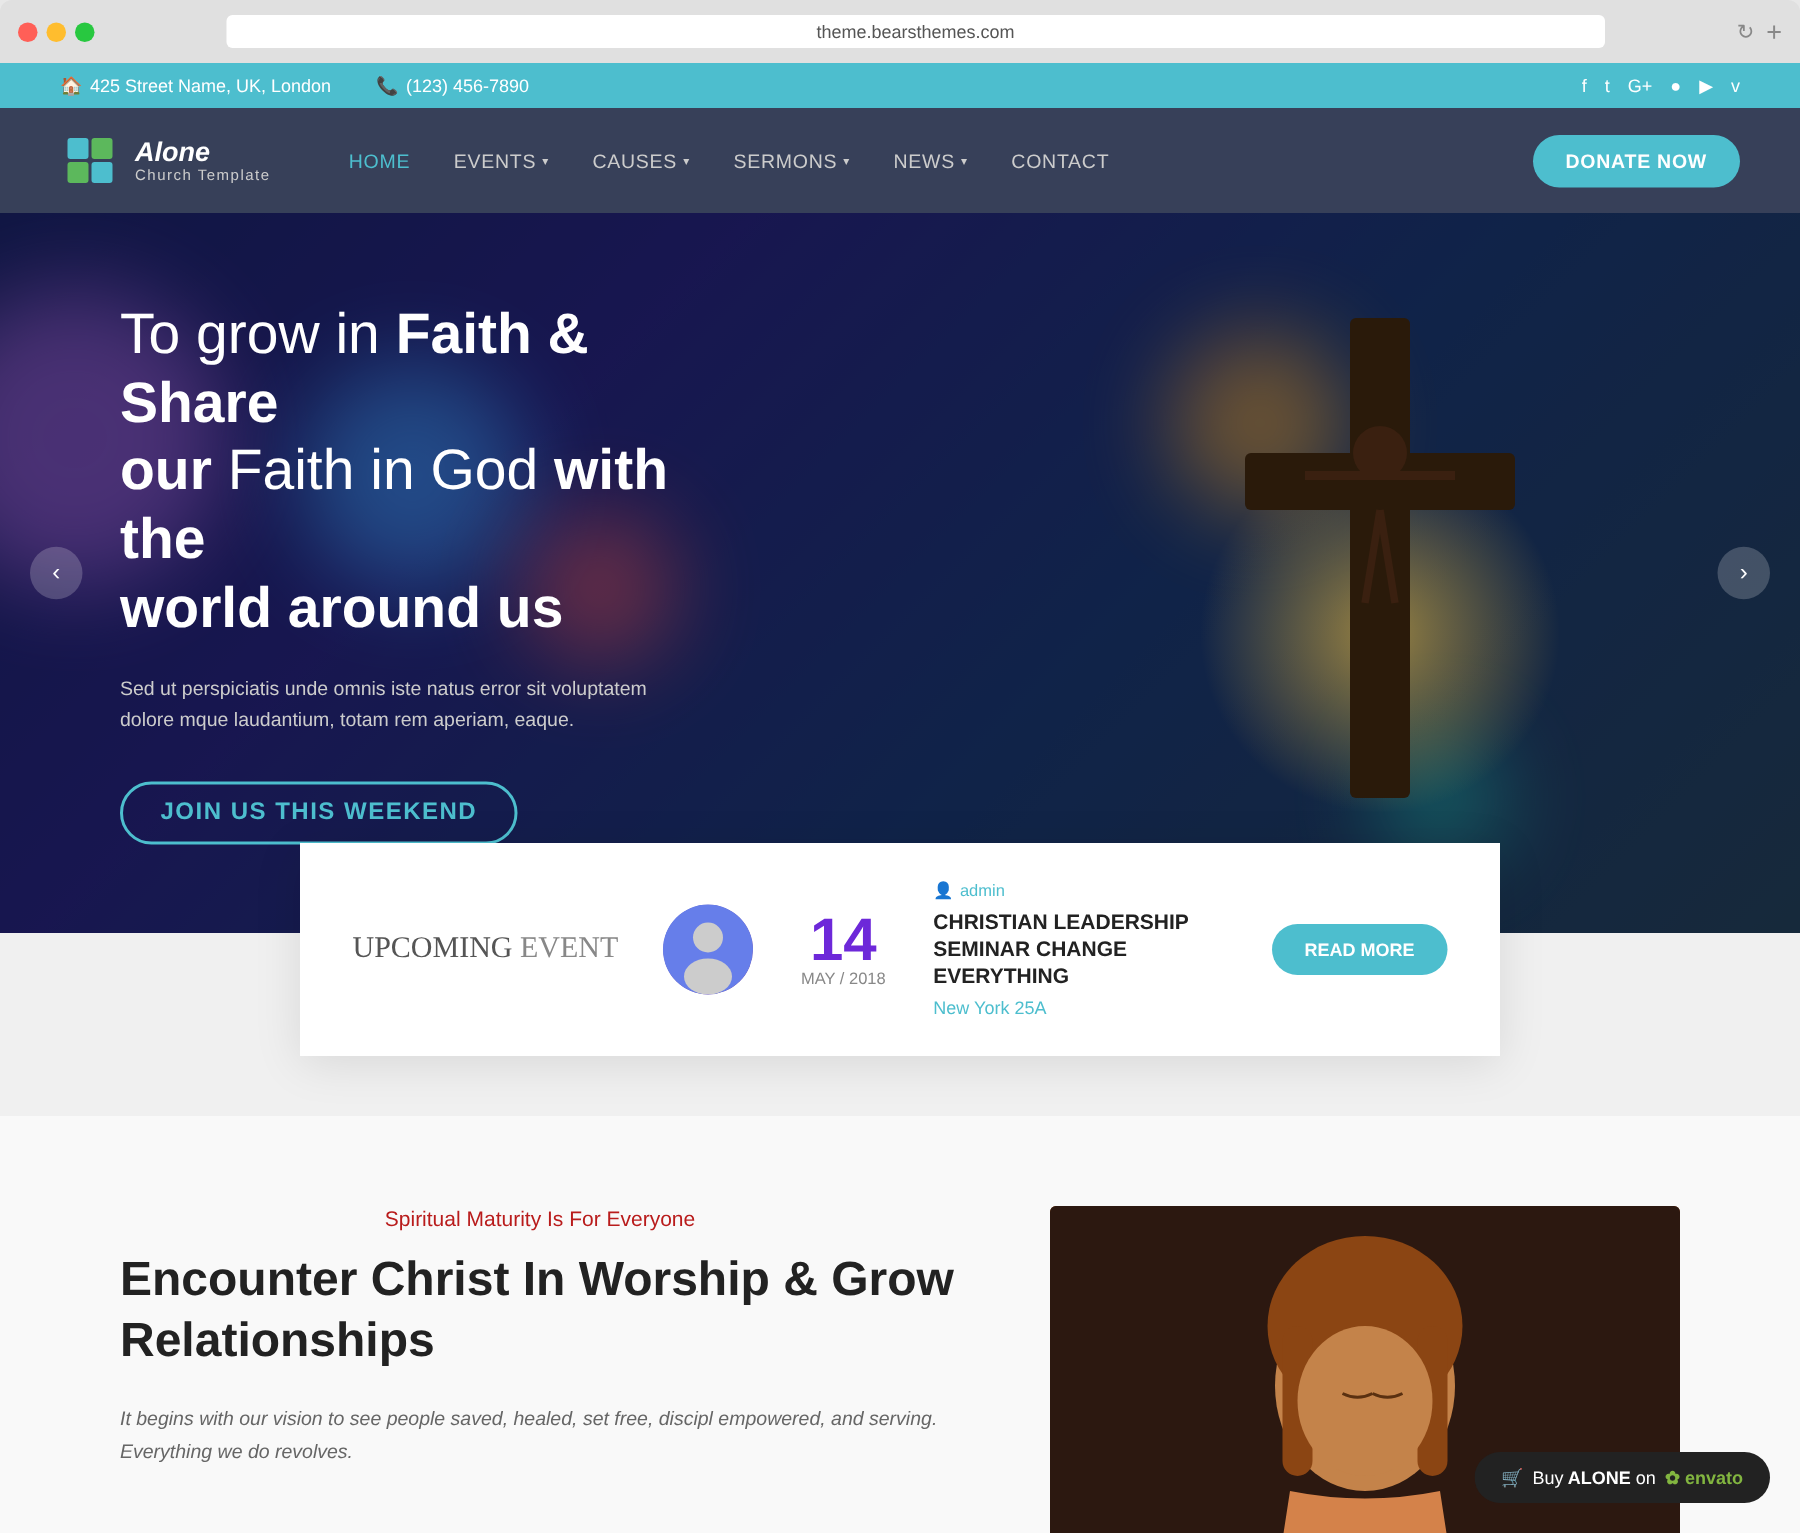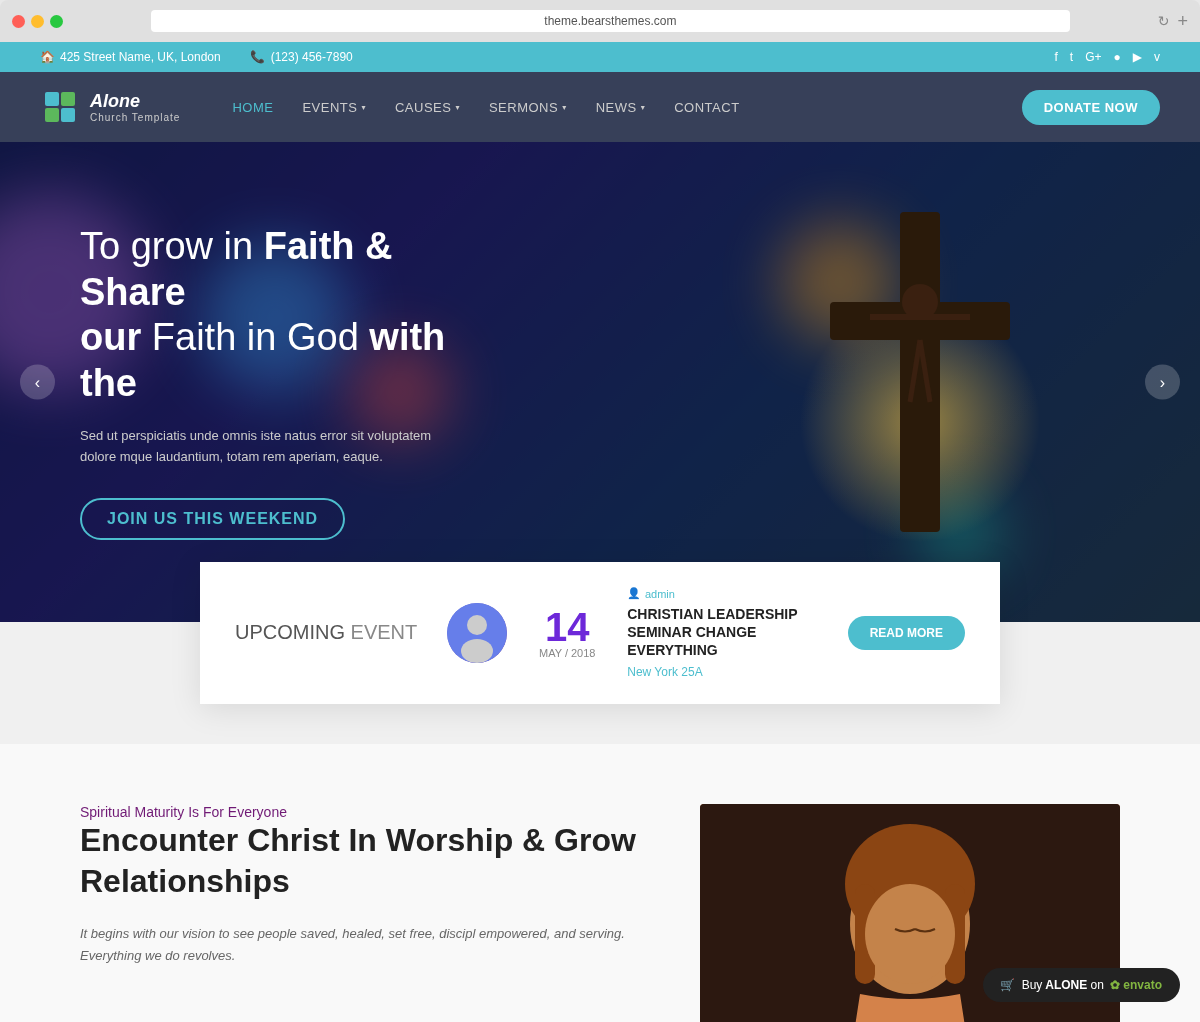--- a/index.html
+++ b/index.html
@@ -224,21 +224,21 @@
       z-index: 5;
       margin-top: -60px;
     }
     .upcoming-label {
       font-size: 20px;
       font-weight: 900;
       color: #222;
       text-transform: uppercase;
       min-width: 160px;
     }
-    .upcoming-label span { font-weight: 300; color: #555; }
+    .upcoming-label span { font-weight: 300; color: #555; font-family: Liberation Serif, serif; }
     .event-avatar {
       width: 60px;
       height: 60px;
       border-radius: 50%;
       background: linear-gradient(135deg, #667eea 0%, #764ba2 100%);
       flex-shrink: 0;
       overflow: hidden;
       display: flex;
       align-items: center;
       justify-content: center;
@@ -298,22 +298,24 @@
       padding: 60px 80px;
       background: #f9f9f9;
     }
     .section-inner {
       display: flex;
       gap: 60px;
       align-items: flex-start;
     }
     .section-text { flex: 1; }
     .section-subtitle {
-      color: #701a75;
+      color: #b91c1c;
       font-size: 14px;
+      margin-bottom: 12px;
+      text-align: center;
     }
     .section-title {
       font-size: 32px;
       font-weight: 900;
       color: #222;
       line-height: 1.3;
       margin-bottom: 20px;
     }
     .section-desc {
       font-size: 13px;
@@ -431,20 +433,21 @@
         <div class="bokeh-circle" style="width:150px;height:150px;background:#3498db;left:200px;top:100px;"></div>
         <div class="bokeh-circle" style="width:100px;height:100px;background:#e74c3c;left:350px;top:200px;"></div>
         <div class="bokeh-circle" style="width:120px;height:120px;background:#f39c12;right:300px;top:80px;"></div>
         <div class="bokeh-circle" style="width:80px;height:80px;background:#1abc9c;right:200px;bottom:50px;"></div>
       </div>
 
       <div class="hero-content">
         <h1 class="hero-title">
           <span><span class="light">To grow in </span>Faith &amp; Share</span><br>
           <span>our <span class="light">Faith in God</span> with the</span><br>
+          <span>world around us</span>
         </h1>
         <p class="hero-desc">Sed ut perspiciatis unde omnis iste natus error sit voluptatem dolore mque laudantium, totam rem aperiam, eaque.</p>
         <button class="hero-btn">JOIN US THIS WEEKEND</button>
       </div>
 
       <div class="hero-cross">
         <svg width="300" height="420" viewBox="0 0 300 420">
           <defs>
             <radialGradient id="glowGrad" cx="50%" cy="50%" r="50%">
               <stop offset="0%" style="stop-color:#f0c040;stop-opacity:0.6"></stop>

